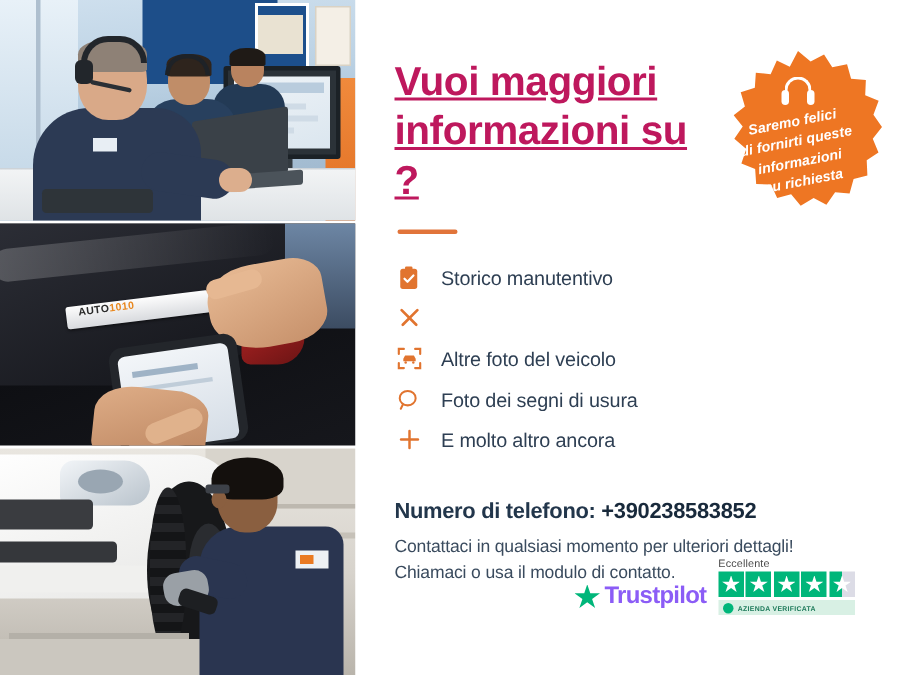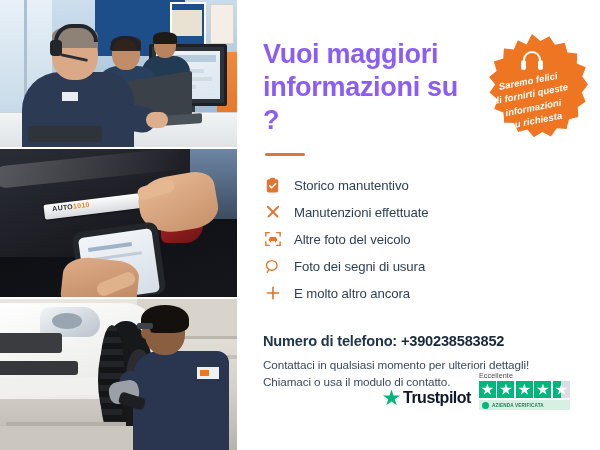--- a/index.html
+++ b/index.html
@@ -103,21 +103,21 @@
   .p3 .mech-badge { position:absolute; right:18px; top:68px; width:22px; height:12px; background:#eef1f4; }
   .p3 .mech-badge i { position:absolute; left:3px; top:3px; width:9px; height:6px; background:#ea7a22; display:block; }
   .p3 .mech-arm { position:absolute; right:72px; top:74px; width:46px; height:24px; background:#2a3550; border-radius:13px; transform:rotate(12deg); }
   .p3 .glove { position:absolute; right:98px; top:82px; width:30px; height:22px; background:#9aa0a6; border-radius:9px; transform:rotate(-10deg); }
   .p3 .tool { position:absolute; right:92px; top:96px; width:26px; height:12px; background:#1d1f22; border-radius:4px; transform:rotate(18deg); }
   .p3 .glasses { position:absolute; right:84px; top:24px; width:16px; height:6px; background:#3d4148; border-radius:2px; }
 
   
   .content { position:relative; width:363px; height:450px; background:#fff; padding:38px 16px 0 26px; }
 
-  .headline { font-size:27px; line-height:1.22; font-weight:bold; color:#8b5cf6; letter-spacing:-.3px; max-width:215px; }
+  .headline { font-size:27px; line-height:1.22; font-weight:bold; color:#be185d; letter-spacing:-.3px; max-width:215px;text-decoration:underline; }
   .rule { width:40px; height:3px; background:#e1743a; margin:16px 0 14px 2px; border-radius:2px; }
 
   .feature-list { list-style:none; margin-top:16px; }
   .feature-item { display:flex; align-items:center; gap:12px; height:27px; }
   .feat-ico { width:19px; height:19px; flex:0 0 19px; display:flex; align-items:center; justify-content:center; color:#e1742f; }
   .feat-label { font-size:13.2px; color:#2e3f53; letter-spacing:-.1px; }
 
   .phone-block { margin-top:26px; }
   .phone-line { font-size:14.6px; font-weight:bold; color:#22364b; letter-spacing:-.2px; }
   .phone-line .num { color:#18293b; }
@@ -133,21 +133,21 @@
   .badge .hs .cl { position:absolute; left:0; top:9px; width:5px; height:10px; background:#fff; border-radius:3px; }
   .badge .hs .cr { position:absolute; right:0; top:9px; width:5px; height:10px; background:#fff; border-radius:3px; }
   .badge .btxt { position:absolute; left:0; right:0; top:40px; transform: rotate(-11deg); text-align:center; color:#fff;
       font-size:9.4px; font-weight:bold; font-style:italic; line-height:1.42; letter-spacing:.1px; padding:0 9px; }
 
   
   .tp { position:absolute; left:146px; bottom:40px; display:flex; align-items:flex-end; gap:8px; }
   .tp-logo { display:flex; align-items:center; gap:3px; padding-bottom:3px; }
   .tp-star { width:17px; height:17px; background:#00b67a;
      clip-path: polygon(50% 0%,61.8% 35.5%,100% 35.5%,69% 57.5%,80.9% 93%,50% 71%,19.1% 93%,31% 57.5%,0% 35.5%,38.2% 35.5%); }
-  .tp-word { font-size:16px; font-weight:bold; color:#0f172a; letter-spacing:-.5px; }
+  .tp-word { font-size:16px; font-weight:bold; color:#8b5cf6; letter-spacing:-.5px; }
   .tp-rate { display:flex; flex-direction:column; align-items:flex-start; }
   .tp-excellent { font-size:7.2px; color:#4a4a4a; margin-bottom:1.5px; letter-spacing:.1px; }
   .tp-stars { display:flex; gap:1.5px; }
   .tp-box { width:17px; height:17px; background:#00b67a; display:flex; align-items:center; justify-content:center; }
   .tp-box.half { background: linear-gradient(90deg,#00b67a 50%, #dcdce6 50%); }
   .tp-box i { width:12px; height:12px; background:#fff; display:block;
      clip-path: polygon(50% 0%,61.8% 35.5%,100% 35.5%,69% 57.5%,80.9% 93%,50% 71%,19.1% 93%,31% 57.5%,0% 35.5%,38.2% 35.5%); }
   .tp-verified { margin-top:2px; background:#d8f0e4; width:100%; display:flex; align-items:center; gap:3px; padding:1.5px 3px; }
   .tp-check { width:7px; height:7px; border-radius:50%; background:#00b67a; flex:0 0 7px; }
   .tp-vtext { font-size:4.6px; color:#1d7a5a; font-weight:bold; letter-spacing:.2px; white-space:nowrap; }
@@ -266,21 +266,20 @@
       </li>
 
       <li class="feature-item">
         <span class="feat-ico">
           <svg width="18" height="18" viewBox="0 0 24 24" stroke="#e1742f" stroke-width="2.4" stroke-linecap="round" fill="none">
               <path d="M5 5l13 13"></path>
               <path d="M19 5L6 18"></path>
               <circle cx="12" cy="11.5" r="1.2" fill="#e1742f" stroke="none"></circle>
             </svg>
         </span>
-        <span class="feat-label">Manutenzioni effettuate</span>
       </li>
 
       <li class="feature-item">
         <span class="feat-ico">
           <svg width="18" height="18" viewBox="0 0 24 24" stroke="#e1742f" stroke-width="1.9" fill="none" stroke-linecap="round">
               <path d="M2.5 8V3.5H7"></path>
               <path d="M17 3.5h4.5V8"></path>
               <path d="M21.5 16v4.5H17"></path>
               <path d="M7 20.5H2.5V16"></path>
               <path d="M6.5 14.5h11v-2.2l-1.6-3H8.1l-1.6 3z" fill="#e1742f" stroke="none"></path>

